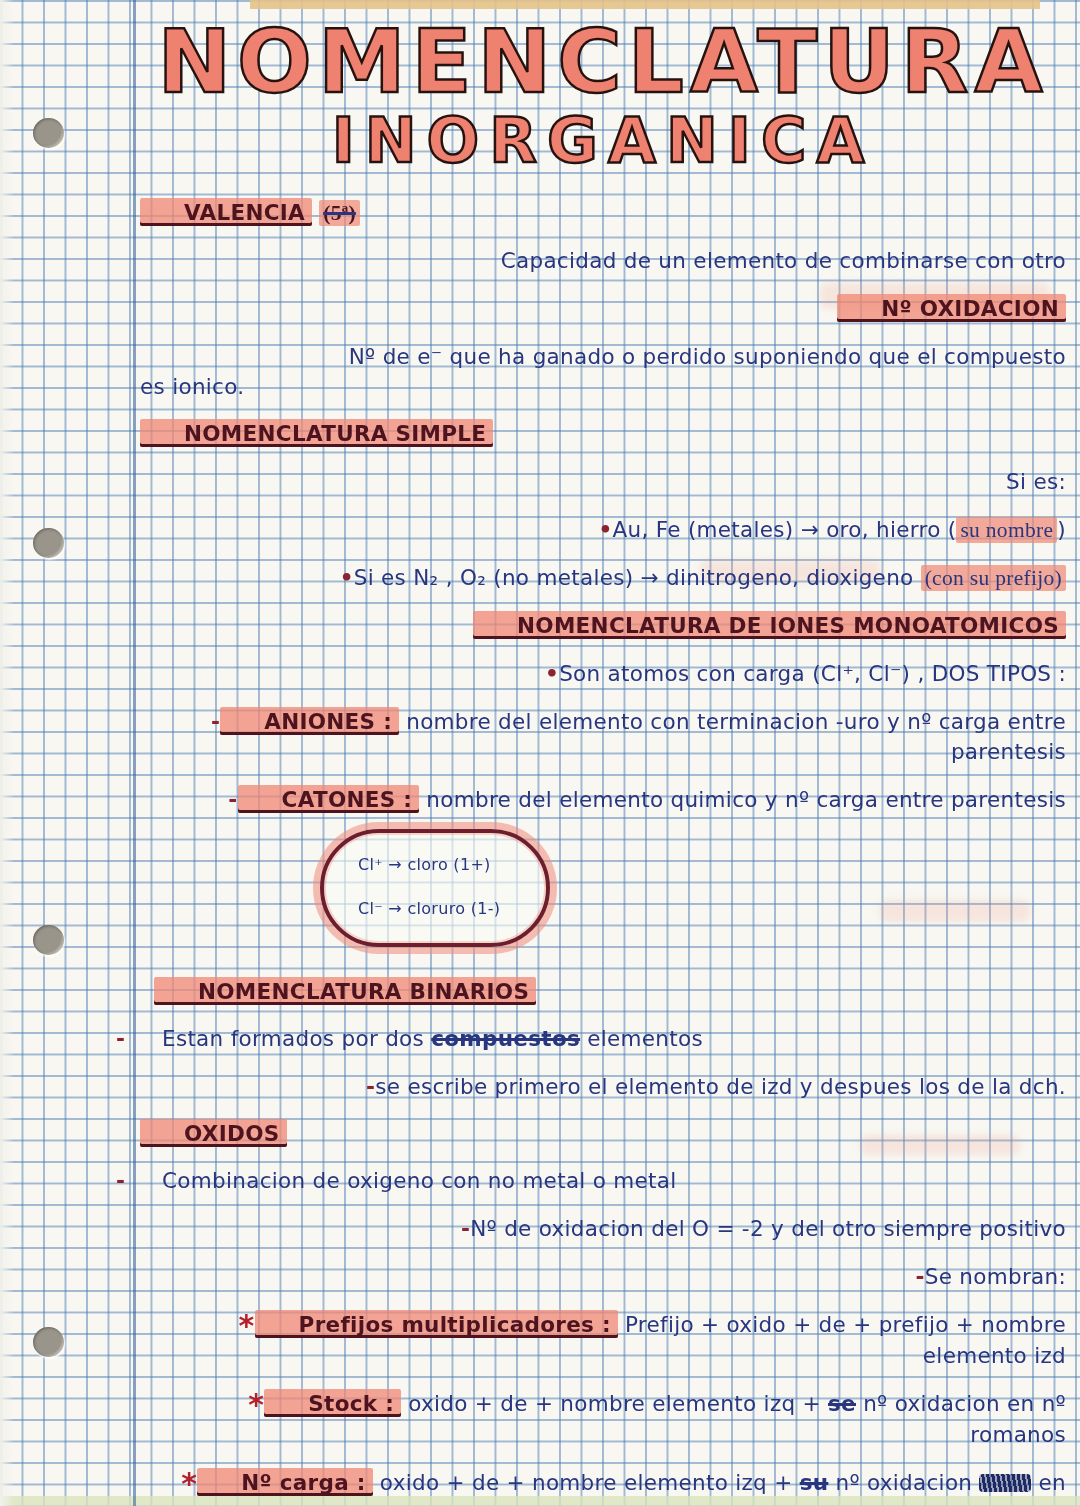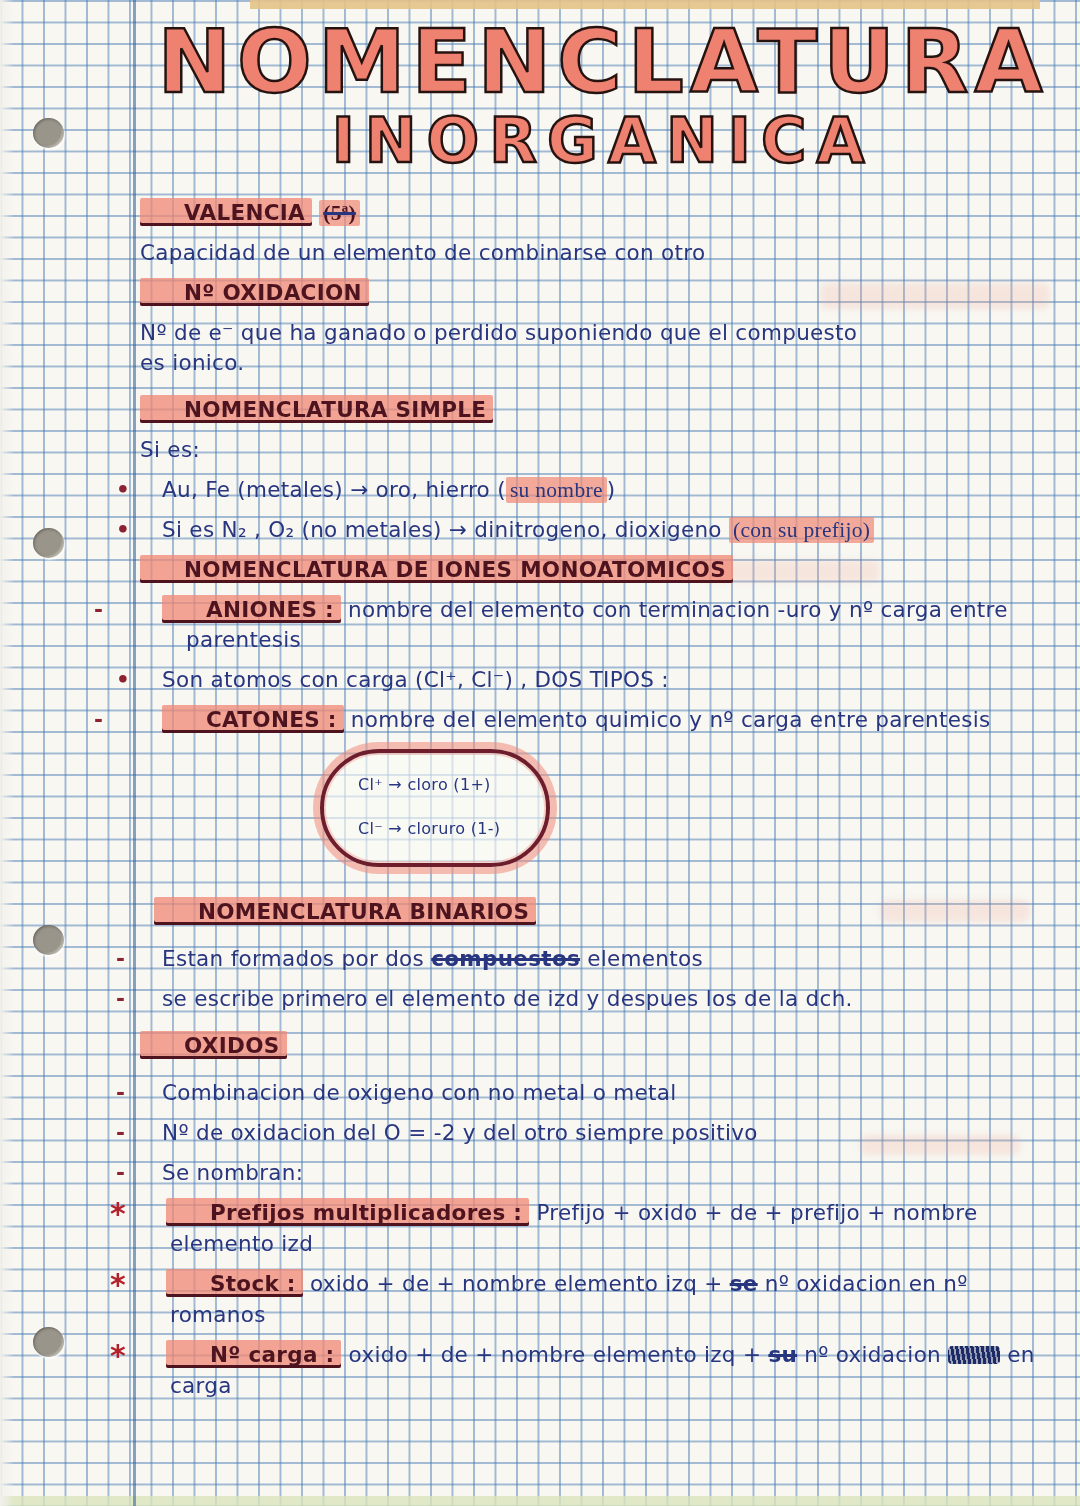--- a/index.html
+++ b/index.html
@@ -38,21 +38,21 @@
     color:#ee8170;
     -webkit-text-stroke:2.5px #261310;
     text-shadow:0 0 1px #3a1a14;
     letter-spacing:6px;
     line-height:1.0;
   }
   .title .t1{font-size:88px;display:block;}
   .title .t2{font-size:62px;display:block;margin-top:4px;letter-spacing:10px;}
 
   .line{color:#28357f;font-size:21.5px;line-height:30px;letter-spacing:.3px;}
-  .sp-s{margin-top:10px;}
+  .sp-s{margin-top:18px;text-align:right;}
   .sp-m{margin-top:17px;}
   .sp-l{margin-top:26px;}
 
   .hl{
     background:rgba(240,135,115,.75);
     color:#4d1420;
     font-weight:bold;
     padding:2px 7px 1px 4px;
     border-radius:2px;
   }
@@ -132,22 +132,22 @@
     <div class="line sp-m">
       <span class="hl u">NOMENCLATURA SIMPLE</span>
     </div>
     <div class="line sp-s">Si es:</div>
     <div class="line sp-s indent"><span class="marker">•</span><span>Au, Fe (metales) → oro, hierro (</span><span class="hl-soft">su nombre</span><span>)</span></div>
     <div class="line sp-s indent"><span class="marker">•</span><span>Si es N₂ , O₂ (no metales) → dinitrogeno, dioxigeno </span><span class="hl-soft">(con su prefijo)</span></div>
 
     <div class="line sp-s">
       <span class="hl u">NOMENCLATURA DE IONES MONOATOMICOS</span>
     </div>
+    <div class="line sp-s indent"><span class="marker">•</span><span>Son atomos con carga (Cl⁺, Cl⁻) , DOS TIPOS :</span></div>
     <div class="line sp-s hang" style="max-width:880px;"><span class="marker">-</span><span class="hl u">ANIONES :</span> <span>nombre del elemento con terminacion -uro y nº carga entre parentesis</span></div>
-    <div class="line sp-s indent"><span class="marker">•</span><span>Son atomos con carga (Cl⁺, Cl⁻) , DOS TIPOS :</span></div>
     <div class="line sp-s hang"><span class="marker">-</span><span class="hl u">CATONES :</span> <span>nombre del elemento quimico y nº carga entre parentesis</span></div>
 
     <div>
       <div class="oval">
         <div class="line">Cl⁺  →  cloro (1+)</div>
         <div class="line">Cl⁻  →  cloruro (1-)</div>
       </div>
     </div>
 
     <div class="line sp-l" style="padding-left:14px;">

